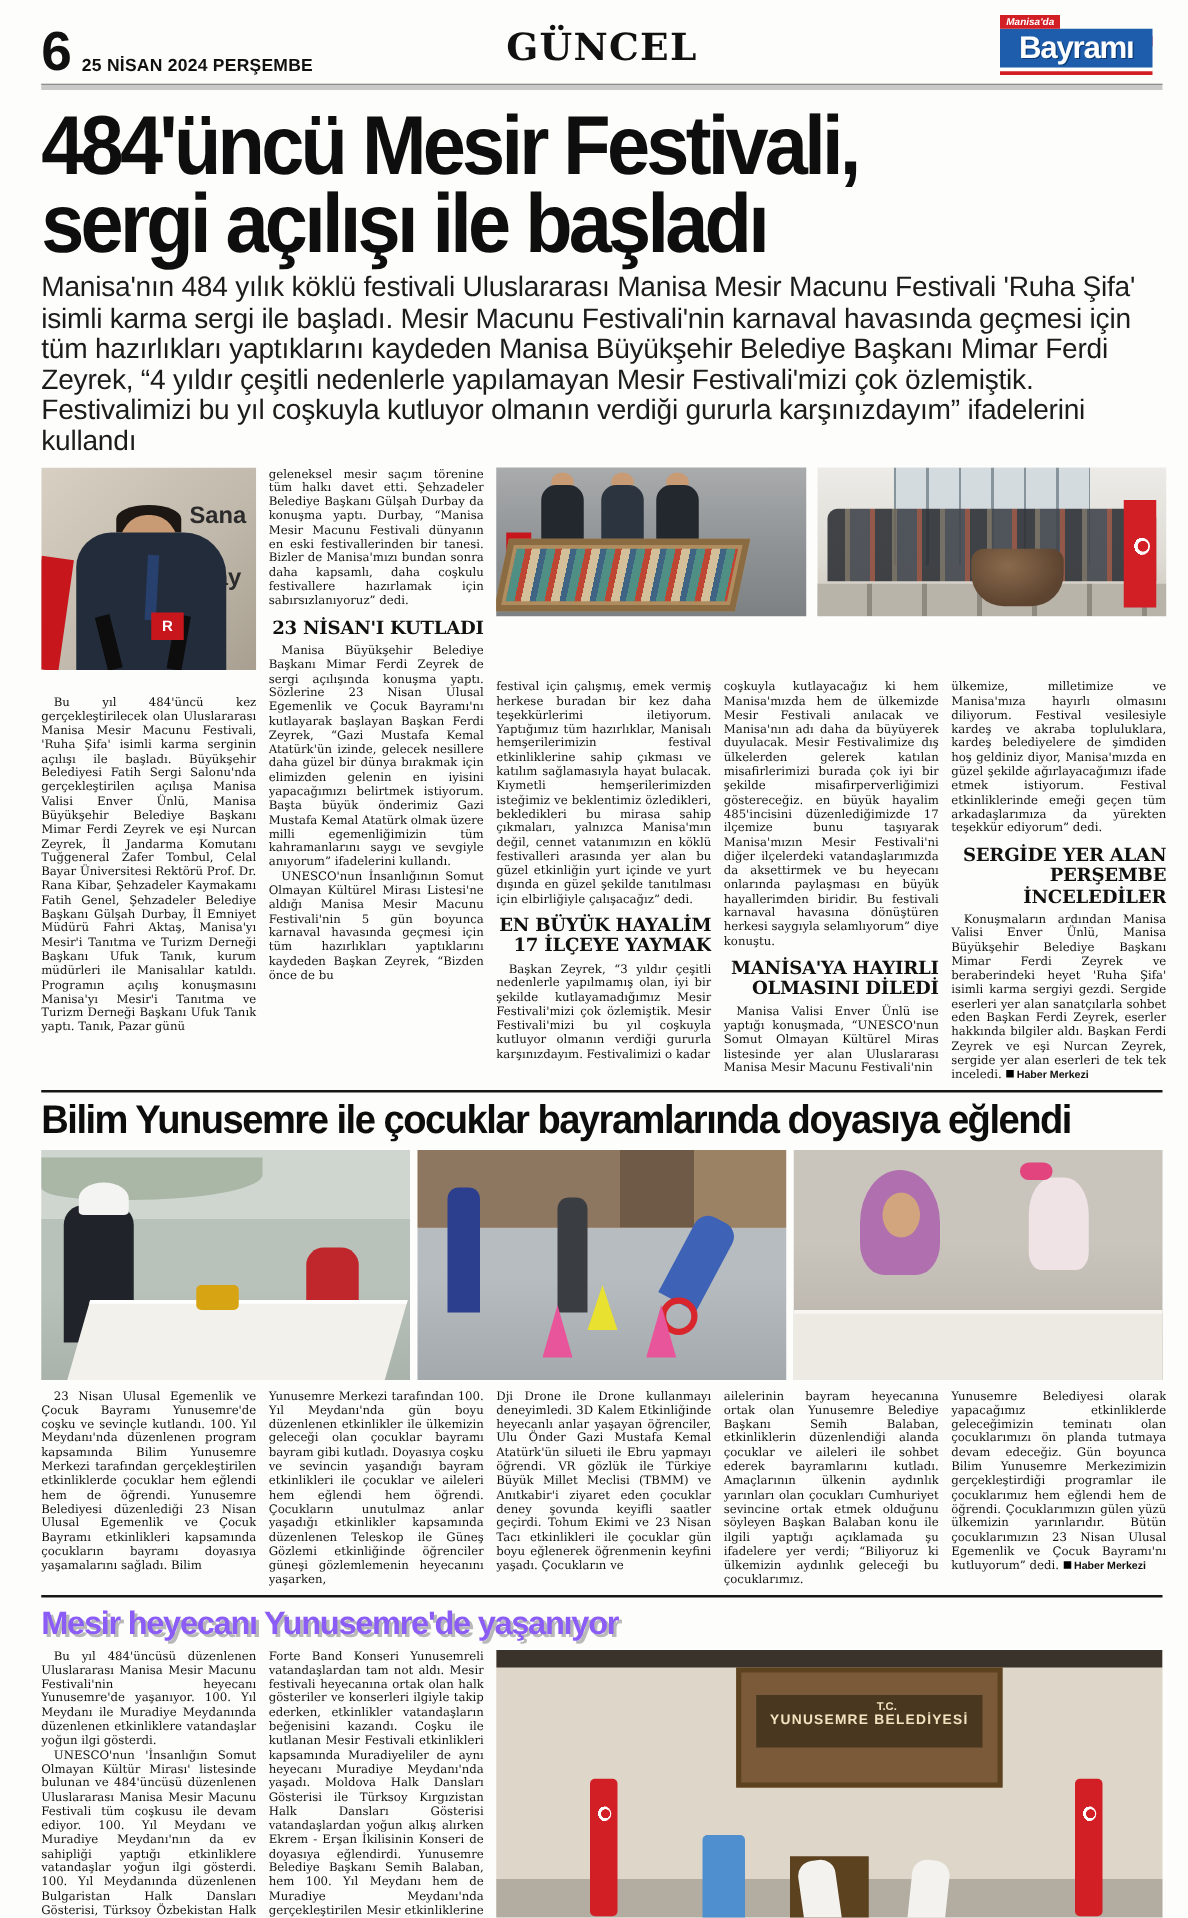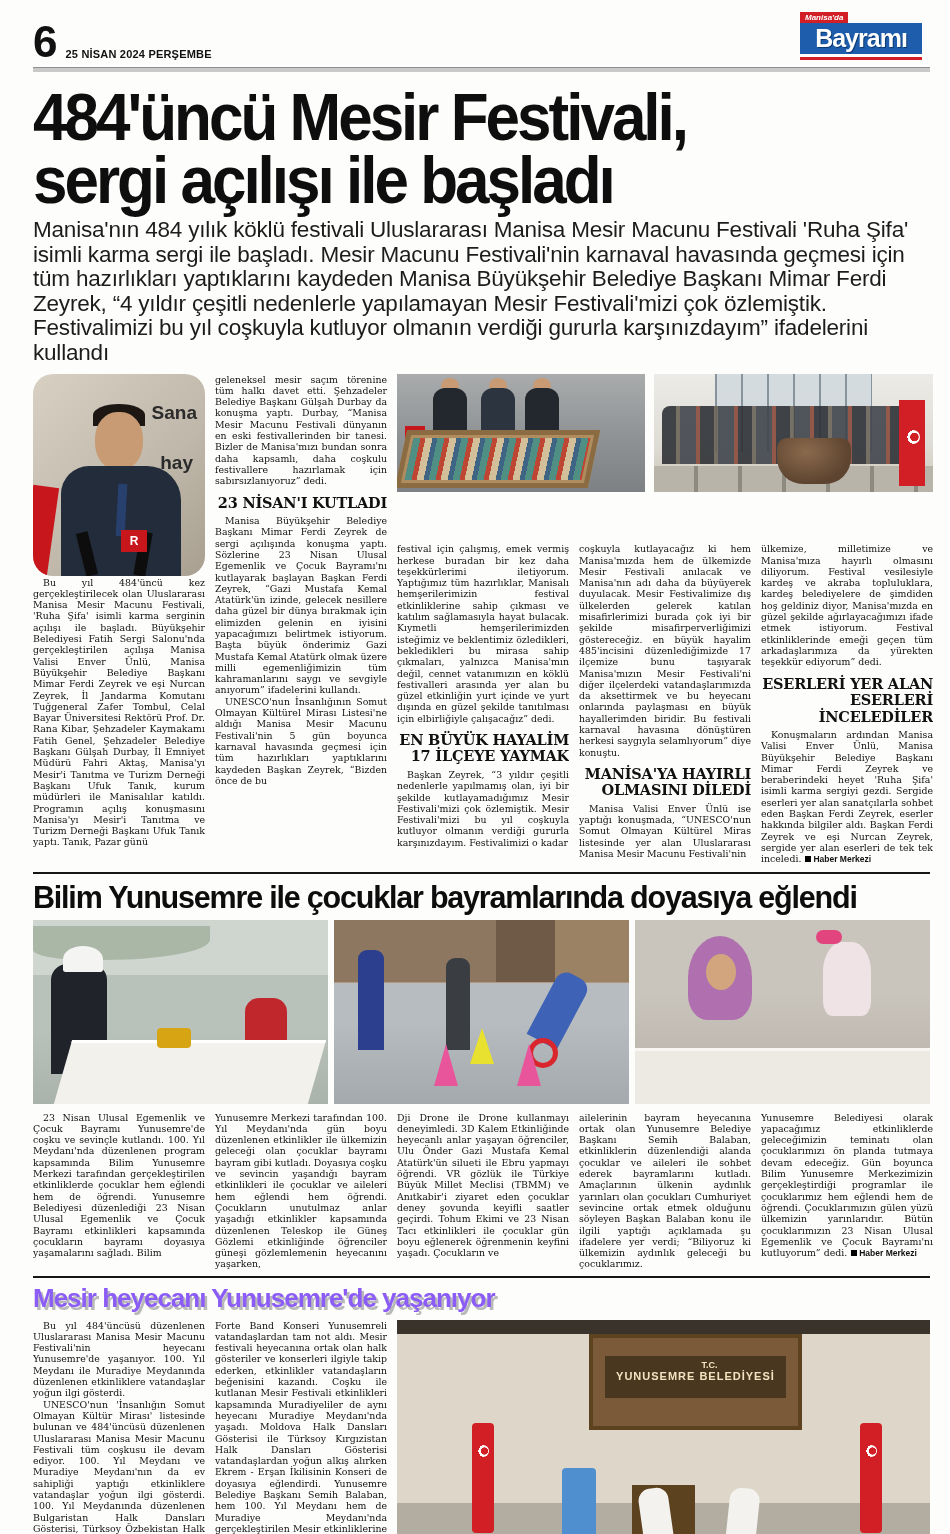--- a/index.html
+++ b/index.html
@@ -6,21 +6,21 @@
   html,body { margin:0; padding:0; }
   body {
     width:950px; height:1534px; background:#fdfdfb; color:#111;
     font-family:"DejaVu Serif", serif; position:relative; overflow:hidden;
   }
   .page { padding:10px 20px 0 33px; }
 
   
   .masthead { display:flex; align-items:flex-end; position:relative; height:52px; }
   .pageno { font-family:"Liberation Sans",sans-serif; font-weight:bold; font-size:44px; line-height:40px; }
-  .dateline { font-family:"Liberation Sans",sans-serif; font-weight:bold; font-size:11px; margin-left:8px; padding-bottom:2px; letter-spacing:.2px; }
+  .dateline { font-family:"Liberation Sans",sans-serif; font-weight:bold; font-size:14px; margin-left:8px; padding-bottom:2px; letter-spacing:.2px; }
   .sectionname { position:absolute; left:0; right:0; text-align:center; bottom:6px;
     font-family:"DejaVu Serif",serif; font-weight:bold; font-size:30px; letter-spacing:1px; }
   .logo { position:absolute; right:8px; top:0; width:122px; height:50px; }
   .logo .tab { position:absolute; left:0; top:2px; background:#d21f26; color:#fff;
     font-family:"Liberation Sans",sans-serif; font-weight:bold; font-style:italic; font-size:8px;
     padding:1px 5px; }
   .logo .main { position:absolute; left:0; top:13px; width:122px; height:31px; background:#1d5dab;
     color:#fff; font-family:"Liberation Sans",sans-serif; font-weight:bold; font-size:25px;
     text-align:center; line-height:30px; letter-spacing:-1px; text-shadow:1px 1px 0 #0b3a74; }
   .logo .strip { position:absolute; right:0; top:13px; width:52px; height:8px; background:#d21f26; }
@@ -41,21 +41,21 @@
   .photorow { display:flex; gap:9px; height:167px; margin-bottom:7px; }
   .trow { display:flex; gap:10px; flex:1;margin-top:44px; }
   .p { font-size:9.4px; line-height:11.3px; margin:0; text-indent:10px; }
   .p.cont { text-indent:0; }
   .h { font-weight:bold; font-size:14.5px; line-height:16.5px; margin:8px 0 4px; text-align:right; letter-spacing:-.2px; }
   .byline { font-family:"Liberation Sans",sans-serif; font-weight:bold; font-size:8.5px; white-space:nowrap; }
   .sq { display:inline-block; width:6px; height:6px; background:#000; margin:0 2px 0 4px; }
 
   
   .photo { position:relative; overflow:hidden; background:#b9b2a6; }
-  .ph1 { height:202px; margin-bottom:1px; background:linear-gradient(135deg,#d8d0c3,#bfb7a9 60%,#a89f90);border-radius:20px; }
+  .ph1 { height:162px; margin-bottom:21px; background:linear-gradient(135deg,#d8d0c3,#bfb7a9 60%,#a89f90); }
   .ph1 .bgtxt { position:absolute; color:#2b2b2b; font-family:"Liberation Sans",sans-serif; font-weight:bold; font-size:19px; }
   .ph1 .t1 { right:8px; top:28px; } .ph1 .t2 { right:12px; top:78px; }
   .ph1 .suit { position:absolute; left:28px; bottom:-10px; width:120px; height:120px; background:#232c3a; border-radius:28px 34px 0 0; }
   .ph1 .tie { position:absolute; left:84px; bottom:40px; width:9px; height:52px; background:#27406e; transform:rotate(3deg); }
   .ph1 .face { position:absolute; left:62px; top:38px; width:48px; height:58px; background:#c89b74; border-radius:46%; }
   .ph1 .hair { position:absolute; left:60px; top:30px; width:52px; height:22px; background:#1c1713; border-radius:50% 50% 0 0; }
   .ph1 .mic1,.ph1 .mic2 { position:absolute; bottom:0; width:12px; height:44px; background:#0d0d0d; }
   .ph1 .mic1 { left:48px; transform:rotate(-14deg);} .ph1 .mic2 { left:104px; transform:rotate(10deg);}
   .ph1 .cube { position:absolute; left:88px; bottom:24px; width:26px; height:22px; background:#c8161d; color:#fff;
     font-family:"Liberation Sans",sans-serif; font-weight:bold; font-size:12px; text-align:center; line-height:22px; }
@@ -135,20 +135,21 @@
   .bp .d1 { left:46%; transform:rotate(-8deg); } .bp .d2 { left:62%; transform:rotate(6deg); }
 </style>
 </head>
 <body>
 
 <div class="page">
 
   <div class="masthead">
     <div class="pageno">6</div>
     <div class="dateline">25 NİSAN 2024 PERŞEMBE</div>
+    <div class="sectionname">GÜNCEL</div>
     <div class="logo">
       <div class="strip"></div>
       <div class="main">Bayramı</div>
       <div class="tab">Manisa'da</div>
       <div class="base"></div>
     </div>
   </div>
   <div class="headrule"></div>
 
   <div class="mainhead">
@@ -210,21 +211,21 @@
           <div class="h">EN BÜYÜK HAYALİM 17 İLÇEYE YAYMAK</div>
           <p class="p">Başkan Zeyrek, “3 yıldır çeşitli nedenlerle yapılmamış olan, iyi bir şekilde kutlayamadığımız Mesir Festivali'mizi çok özlemiştik. Mesir Festivali'mizi bu yıl coşkuyla kutluyor olmanın verdiği gururla karşınızdayım. Festivalimizi o kadar</p>
         </div>
         <div class="col">
           <p class="p cont">coşkuyla kutlayacağız ki hem Manisa'mızda hem de ülkemizde Mesir Festivali anılacak ve Manisa'nın adı daha da büyüyerek duyulacak. Mesir Festivalimize dış ülkelerden gelerek katılan misafirlerimizi burada çok iyi bir şekilde misafirperverliğimizi göstereceğiz. en büyük hayalim 485'incisini düzenlediğimizde 17 ilçemize bunu taşıyarak Manisa'mızın Mesir Festivali'ni diğer ilçelerdeki vatandaşlarımızda da aksettirmek ve bu heyecanı onlarında paylaşması en büyük hayallerimden biridir. Bu festivali karnaval havasına dönüştüren herkesi saygıyla selamlıyorum” diye konuştu.</p>
           <div class="h">MANİSA'YA HAYIRLI OLMASINI DİLEDİ</div>
           <p class="p">Manisa Valisi Enver Ünlü ise yaptığı konuşmada, “UNESCO'nun Somut Olmayan Kültürel Miras listesinde yer alan Uluslararası Manisa Mesir Macunu Festivali'nin</p>
         </div>
         <div class="col">
           <p class="p cont">ülkemize, milletimize ve Manisa'mıza hayırlı olmasını diliyorum. Festival vesilesiyle kardeş ve akraba topluluklara, kardeş belediyelere de şimdiden hoş geldiniz diyor, Manisa'mızda en güzel şekilde ağırlayacağımızı ifade etmek istiyorum. Festival etkinliklerinde emeği geçen tüm arkadaşlarımıza da yürekten teşekkür ediyorum” dedi.</p>
-          <div class="h">ESERLERİ YER ALAN ESERLERİ İNCELEDİLER</div>
+          <div class="h">SERGİDE YER ALAN PERŞEMBE İNCELEDİLER</div>
           <p class="p"><span>Konuşmaların ardından Manisa Valisi Enver Ünlü, Manisa Büyükşehir Belediye Başkanı Mimar Ferdi Zeyrek ve beraberindeki heyet 'Ruha Şifa' isimli karma sergiyi gezdi. Sergide eserleri yer alan sanatçılarla sohbet eden Başkan Ferdi Zeyrek, eserler hakkında bilgiler aldı. Başkan Ferdi Zeyrek ve eşi Nurcan Zeyrek, sergide yer alan eserleri de tek tek inceledi.</span><span class="sq"></span><span class="byline">Haber Merkezi</span></p>
         </div>
       </div>
     </div>
   </div>
 
   <div class="rule2"></div>
   <div class="h2a">Bilim Yunusemre ile çocuklar bayramlarında doyasıya eğlendi</div>
 
   <div class="strip">

